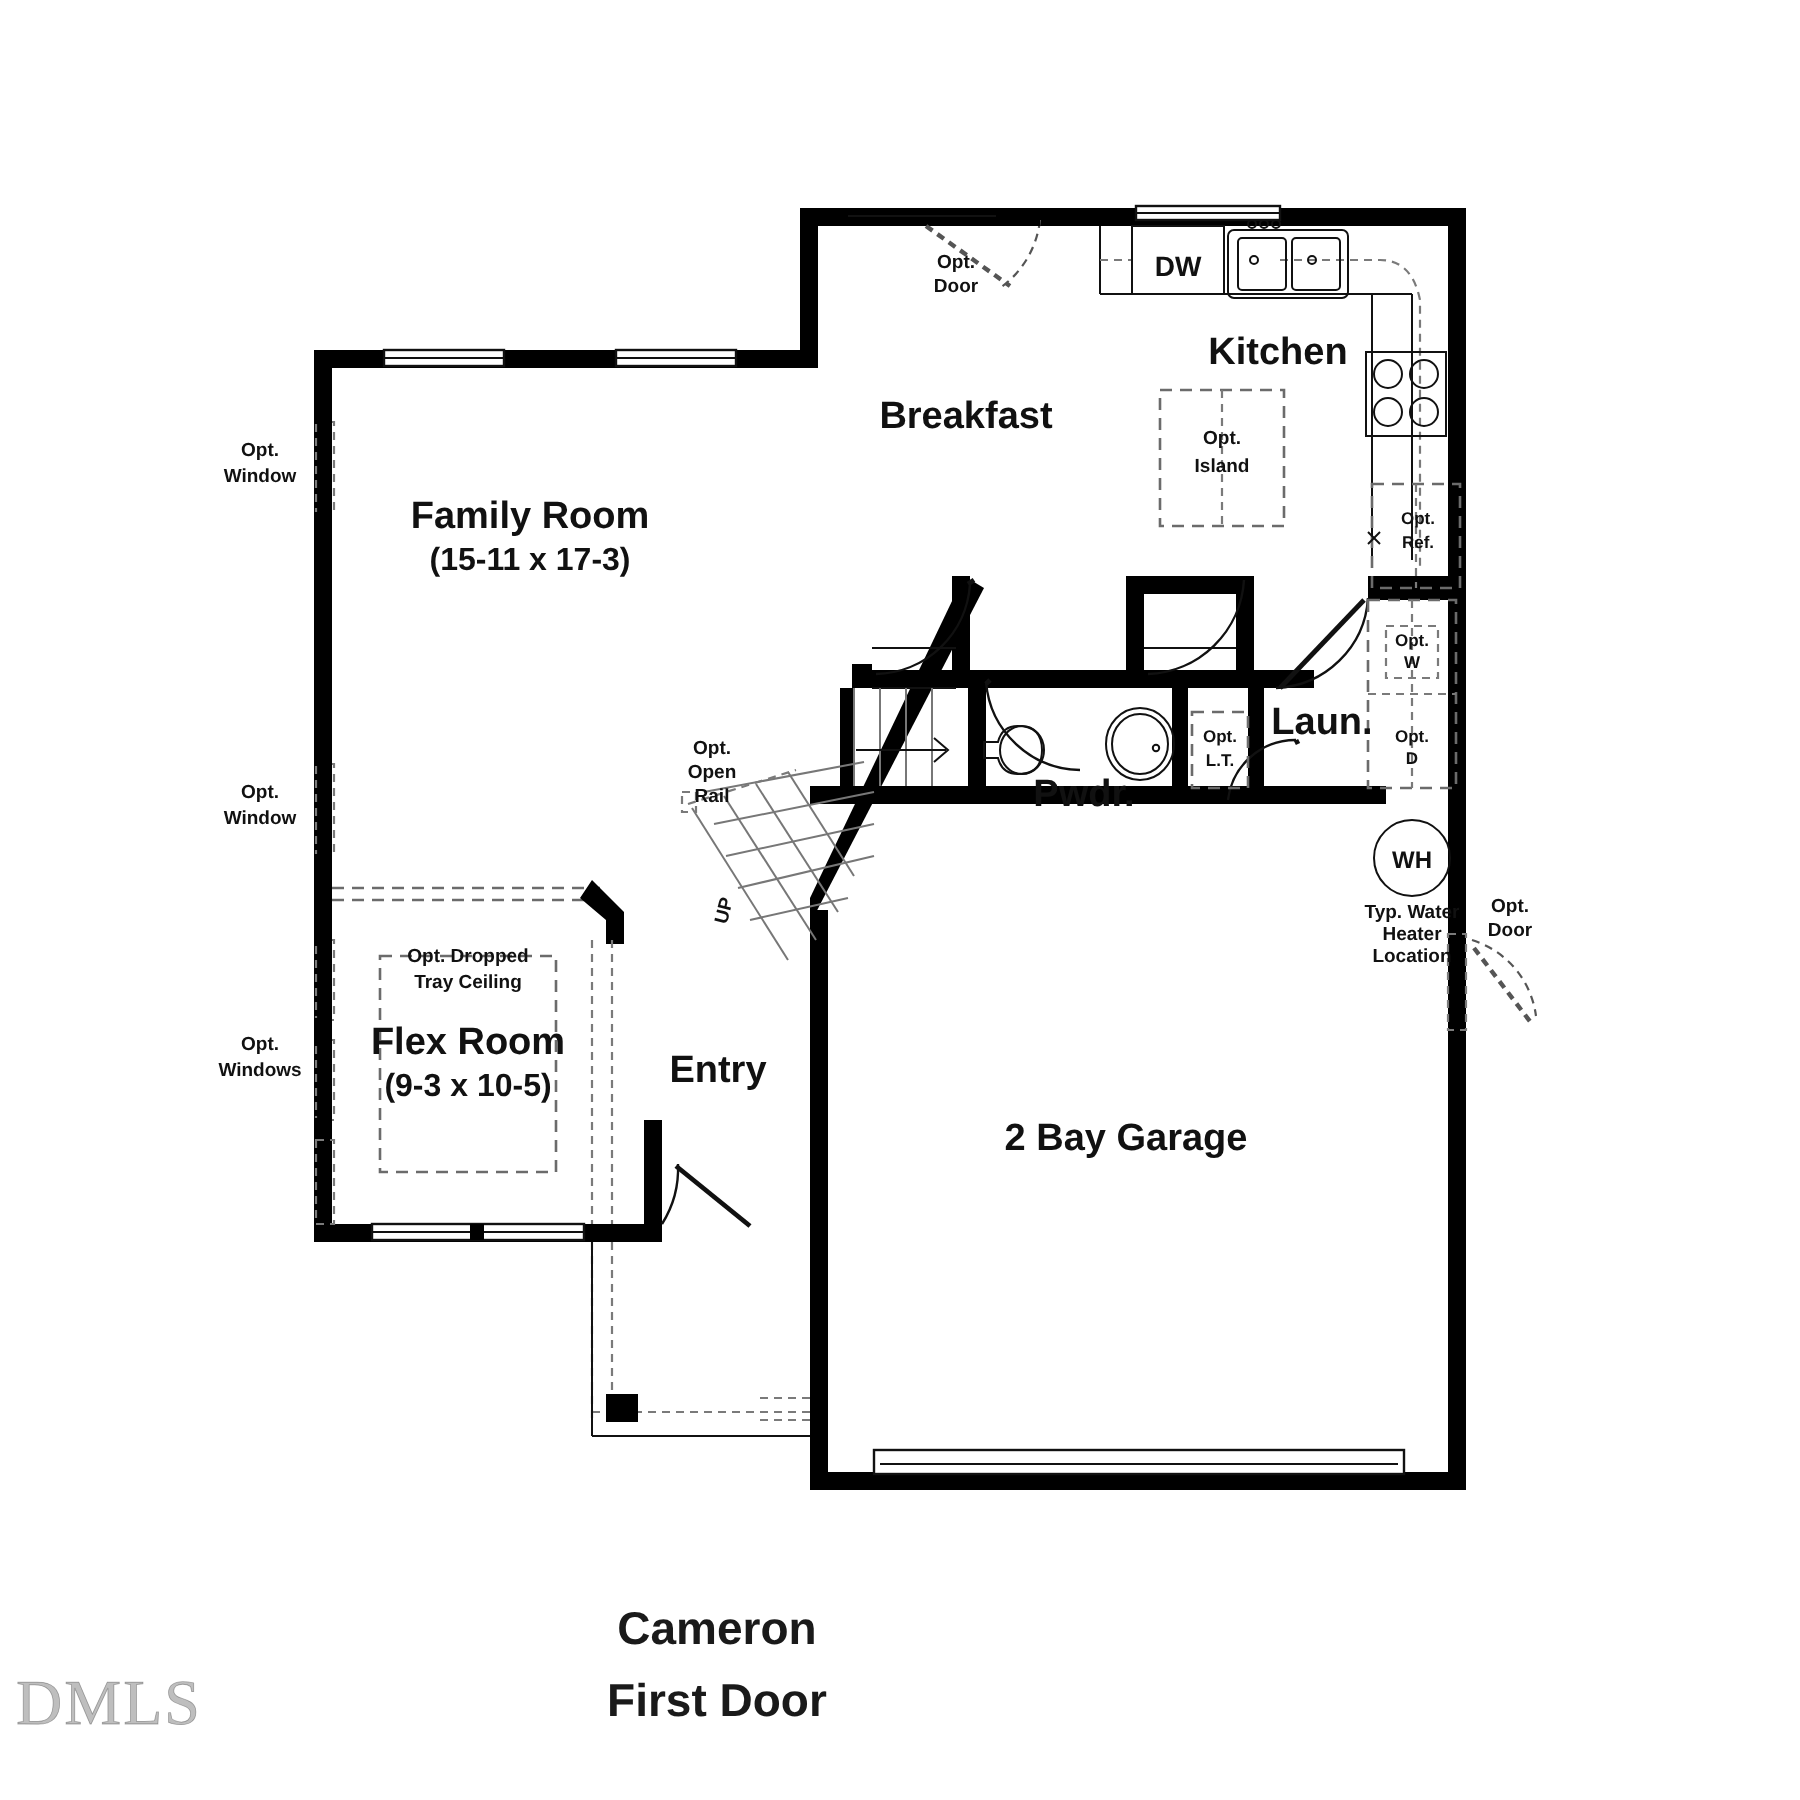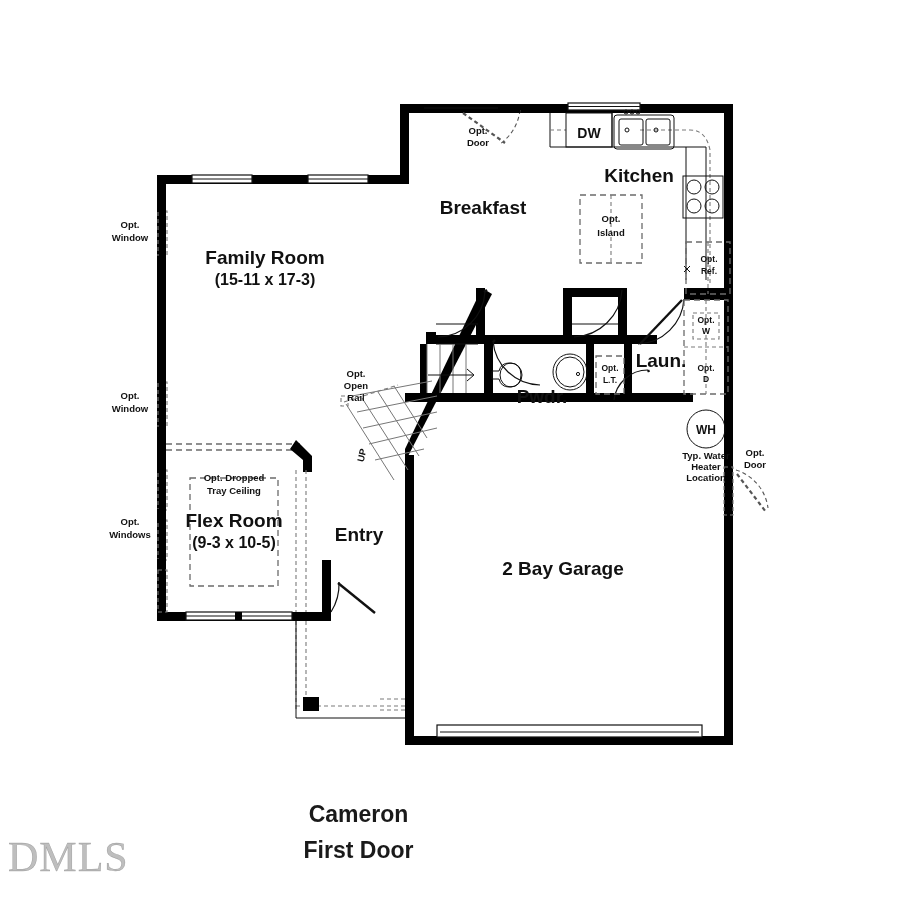--- a/index.html
+++ b/index.html
@@ -114,21 +114,21 @@
   .win-frame {
     fill: #ffffff;
     stroke: #111111;
     stroke-width: 1.2;
   }
   .watermark {
     position: absolute;
     left: 8px;
     top: 833px;
     font-family: "Liberation Serif", serif;
-    font-size: 42px;
+    font-size: 32px;
     letter-spacing: 1px;
     color: rgba(40,40,40,0.30);
     -webkit-text-stroke: 0.4px rgba(30,30,30,0.35);
     user-select: none;
   }
   .title-block {
     position: absolute;
     left: 0;
     top: 796px;
     width: 717px;

